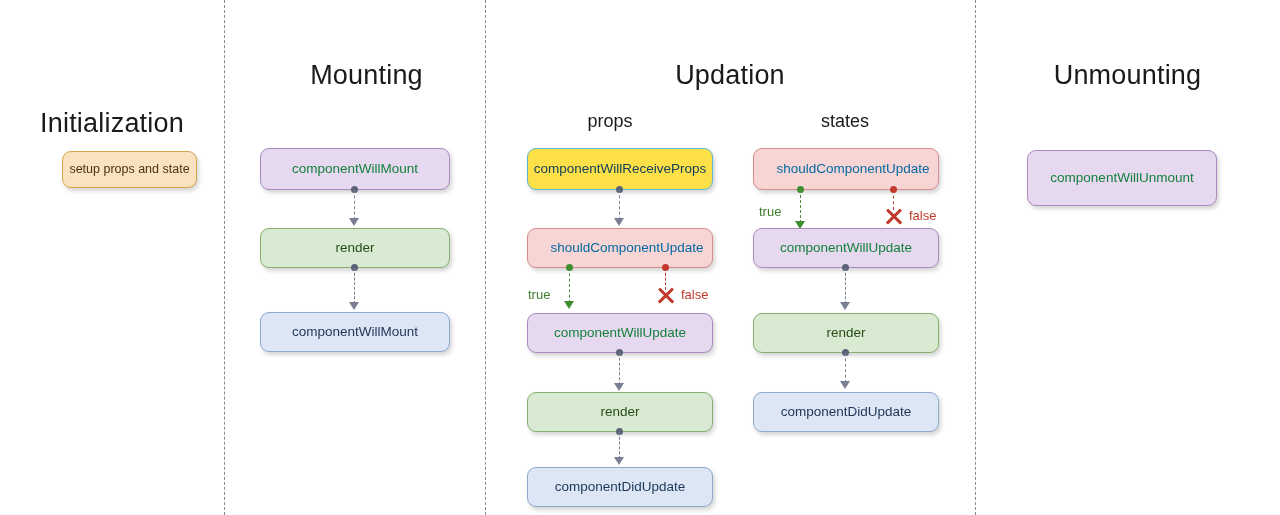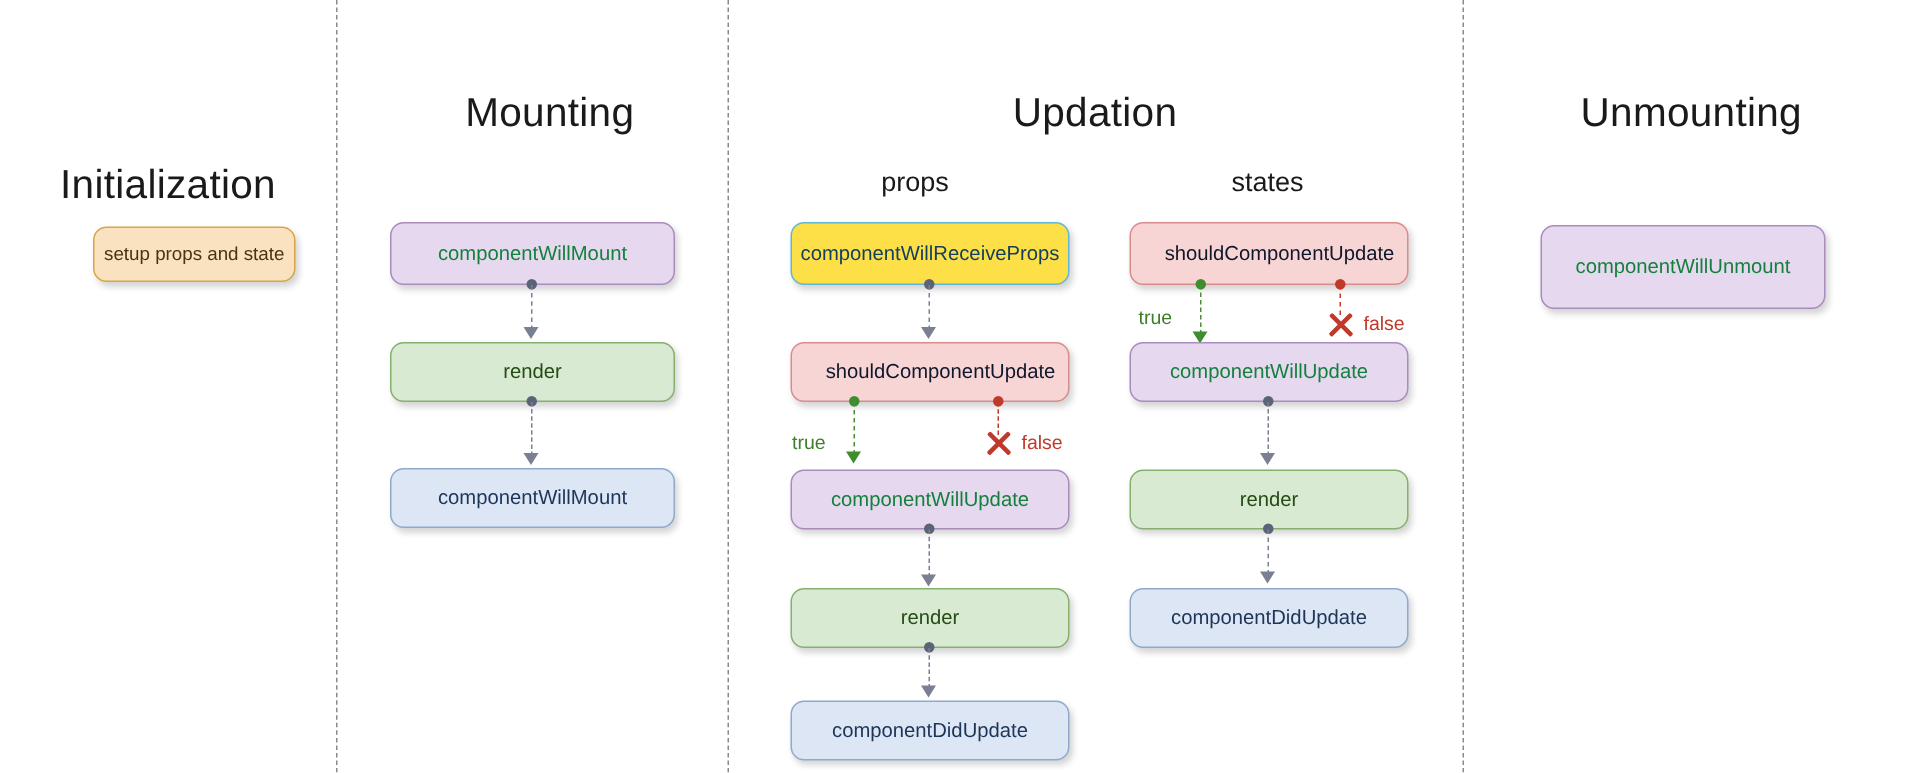--- a/index.html
+++ b/index.html
@@ -56,21 +56,21 @@
     font-size: 13.5px;
     font-weight: 400;
     text-align: center;
     box-shadow: 2px 3px 4px rgba(0,0,0,0.17);
     line-height: 1;
   }
   .node.purple { background: #e6d9ef; border-color: #a98bc0; color: #15803d; }
   .node.green  { background: #d9ead3; border-color: #86b06f; color: #254c17; }
   .node.blue   { background: #dce6f5; border-color: #8fa9cd; color: #1d3557; }
   .node.cyan   { background: #fde047; border-color: #5fb6d6; color: #14405c; }
-  .node.pink   { background: #f7d5d5; border-color: #d98c8c; color: #0f172a; padding-left: 14px; }
+  .node.pink   { background: #f7d5d5; border-color: #d98c8c; color: #0369a1; padding-left: 14px; }
   .node.orange { background: #fae2c0; border-color: #d6a648; color: #4a3312; font-size: 12.5px; text-align: right; }
 
   
   .conn {
     position: absolute;
     width: 0;
     border-left: 1.6px dashed #7b7f93;
   }
   .conn.green-line { border-left-color: #4e8b3c; }
   .conn.red-line   { border-left-color: #c0392b; }

